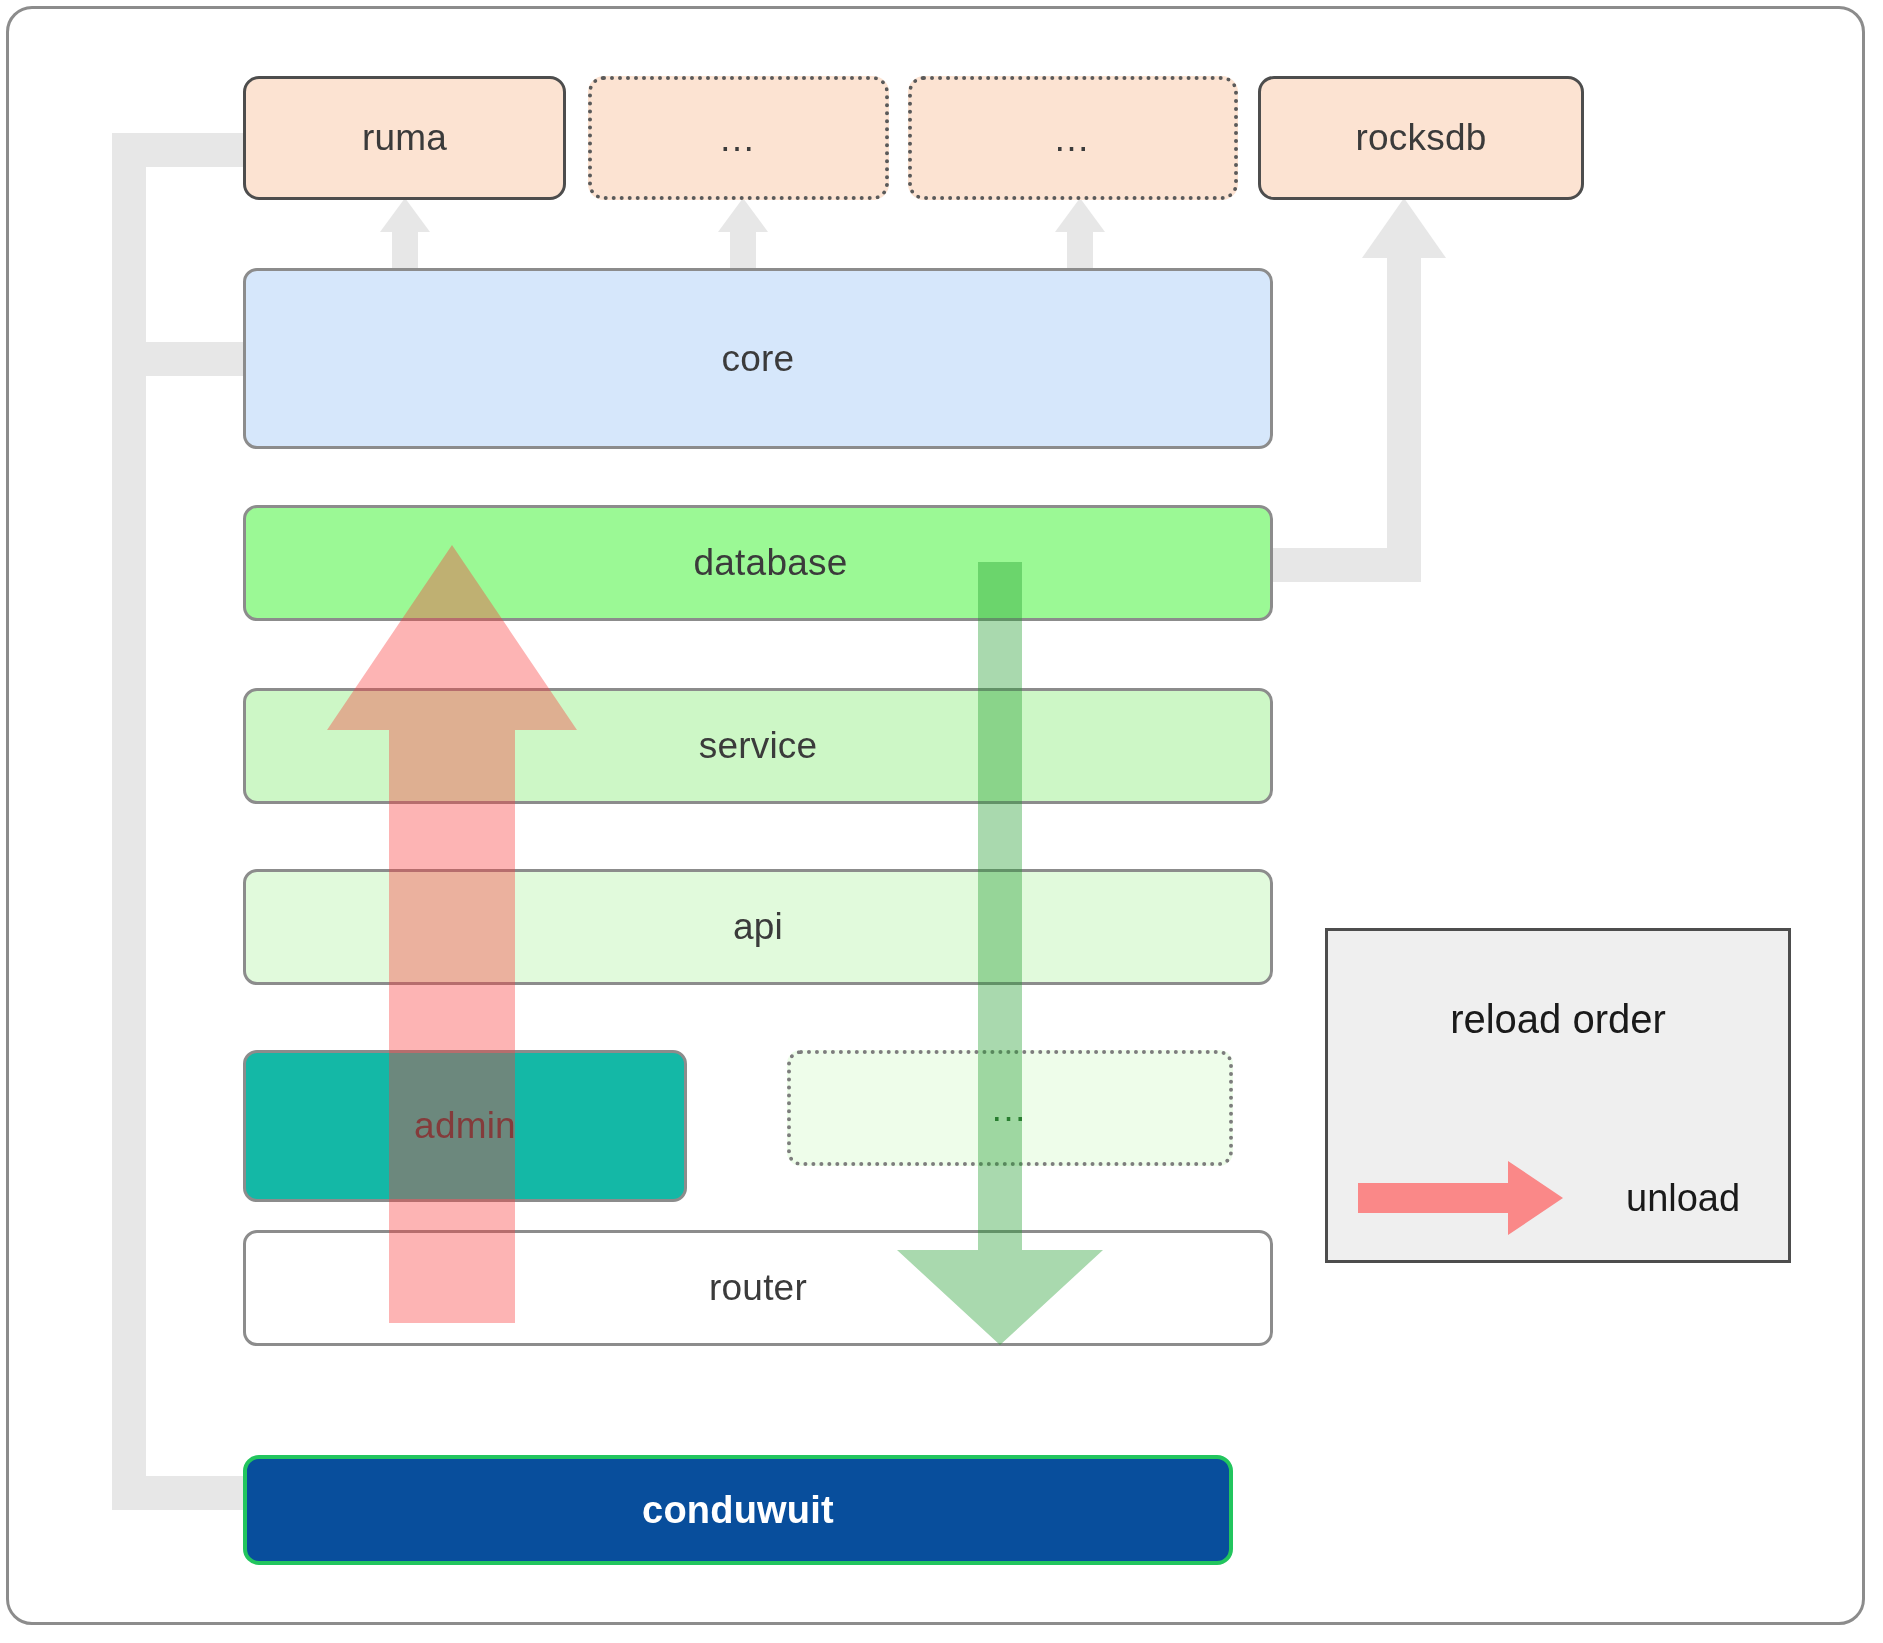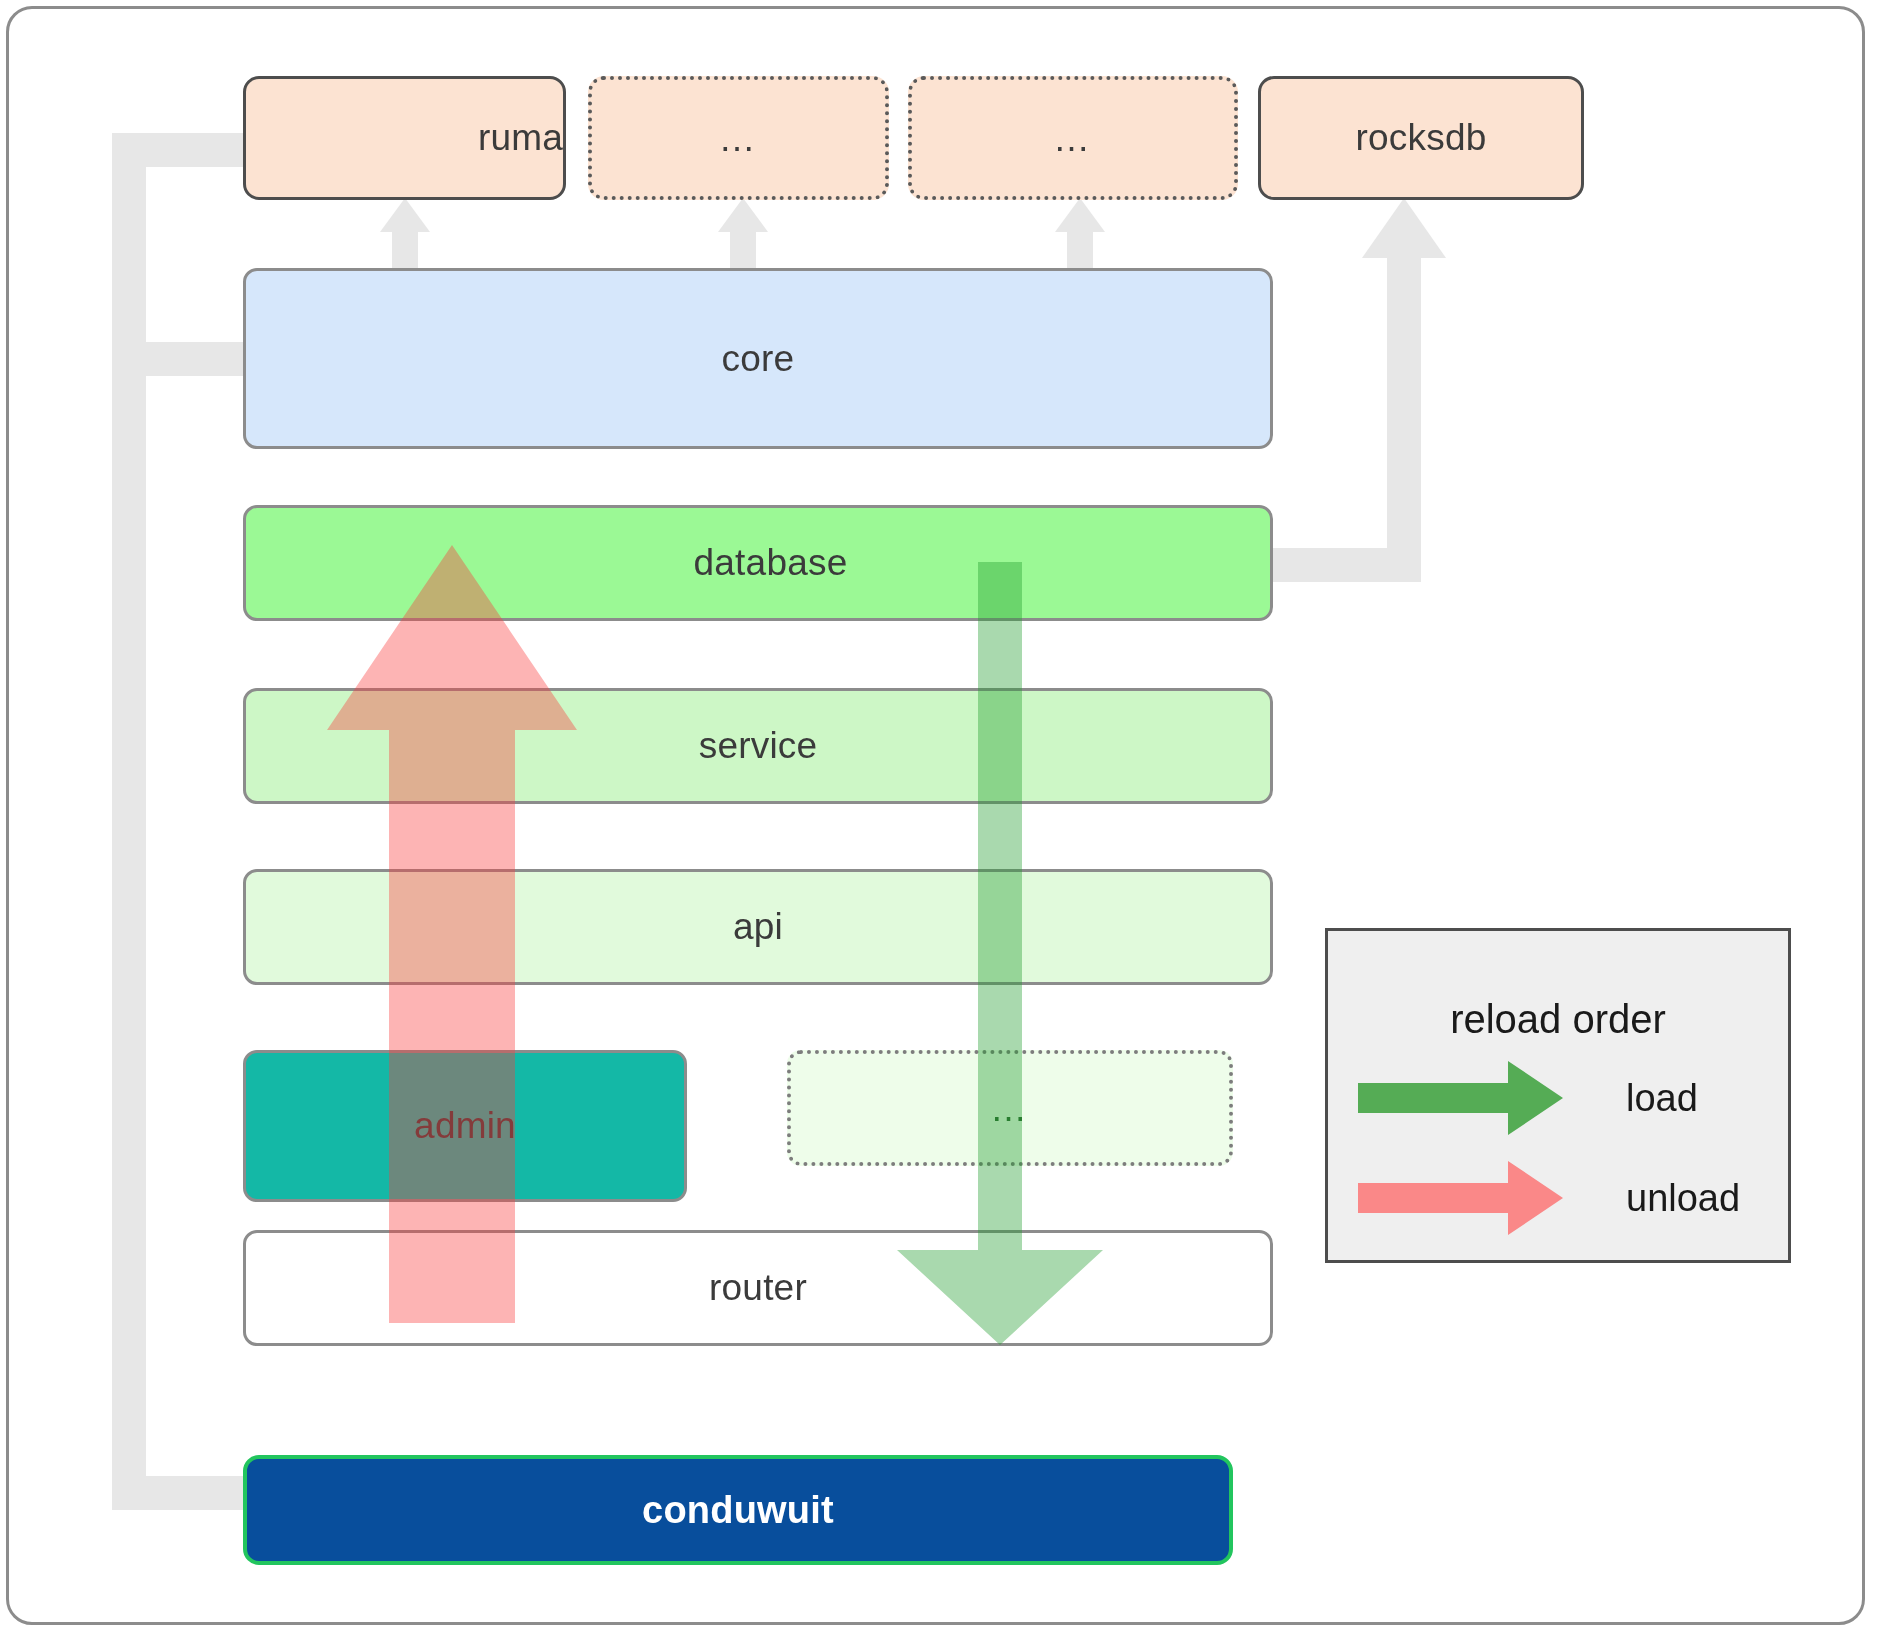--- a/index.html
+++ b/index.html
@@ -157,21 +157,21 @@
     <g fill="#e7e7e7">
       <rect x="392" y="218" width="26" height="52"></rect>
       <polygon points="380,232 430,232 405,198"></polygon>
       <rect x="730" y="218" width="26" height="52"></rect>
       <polygon points="718,232 768,232 743,198"></polygon>
       <rect x="1067" y="218" width="26" height="52"></rect>
       <polygon points="1055,232 1105,232 1080,198"></polygon>
     </g>
   </svg>
 
-  <div class="box dep" style="left:243px; width:323px;justify-content:flex-end;">
+  <div class="box dep" style="left:243px; width:323px;">
     <span>ruma</span>
   </div>
 
   <div class="box dep dotted" style="left:588px; width:301px;">
     <span class="dots-glyph">…</span>
   </div>
 
   <div class="box dep dotted" style="left:908px; width:330px;">
     <span class="dots-glyph">…</span>
   </div>
@@ -221,28 +221,20 @@
     </g>
 
     <g opacity="0.62">
       <polygon points="1022,562 1022,1250 1103,1250 1000,1345 897,1250 978,1250 978,562" fill="#1f9b2b" opacity="0.62"></polygon>
     </g>
   </svg>
 
   <div class="legend">
     <div class="legend-title">reload order</div>
 
-    <div class="legend-row r1">
-      <div class="legend-swatch">
-        <svg viewBox="0 0 230 90" width="230" height="90" xmlns="http://www.w3.org/2000/svg">
-          <polygon points="0,30 150,30 150,8 205,45 150,82 150,60 0,60" fill="#4ca84c" opacity="0.95"></polygon>
-        </svg>
-      </div>
-      <span class="legend-label">load</span>
-    </div>
 
     <div class="legend-row r2">
       <div class="legend-swatch">
         <svg viewBox="0 0 230 90" width="230" height="90" xmlns="http://www.w3.org/2000/svg">
           <polygon points="0,30 150,30 150,8 205,45 150,82 150,60 0,60" fill="#fa8282" opacity="0.95"></polygon>
         </svg>
       </div>
       <span class="legend-label">unload</span>
     </div>
   </div>

